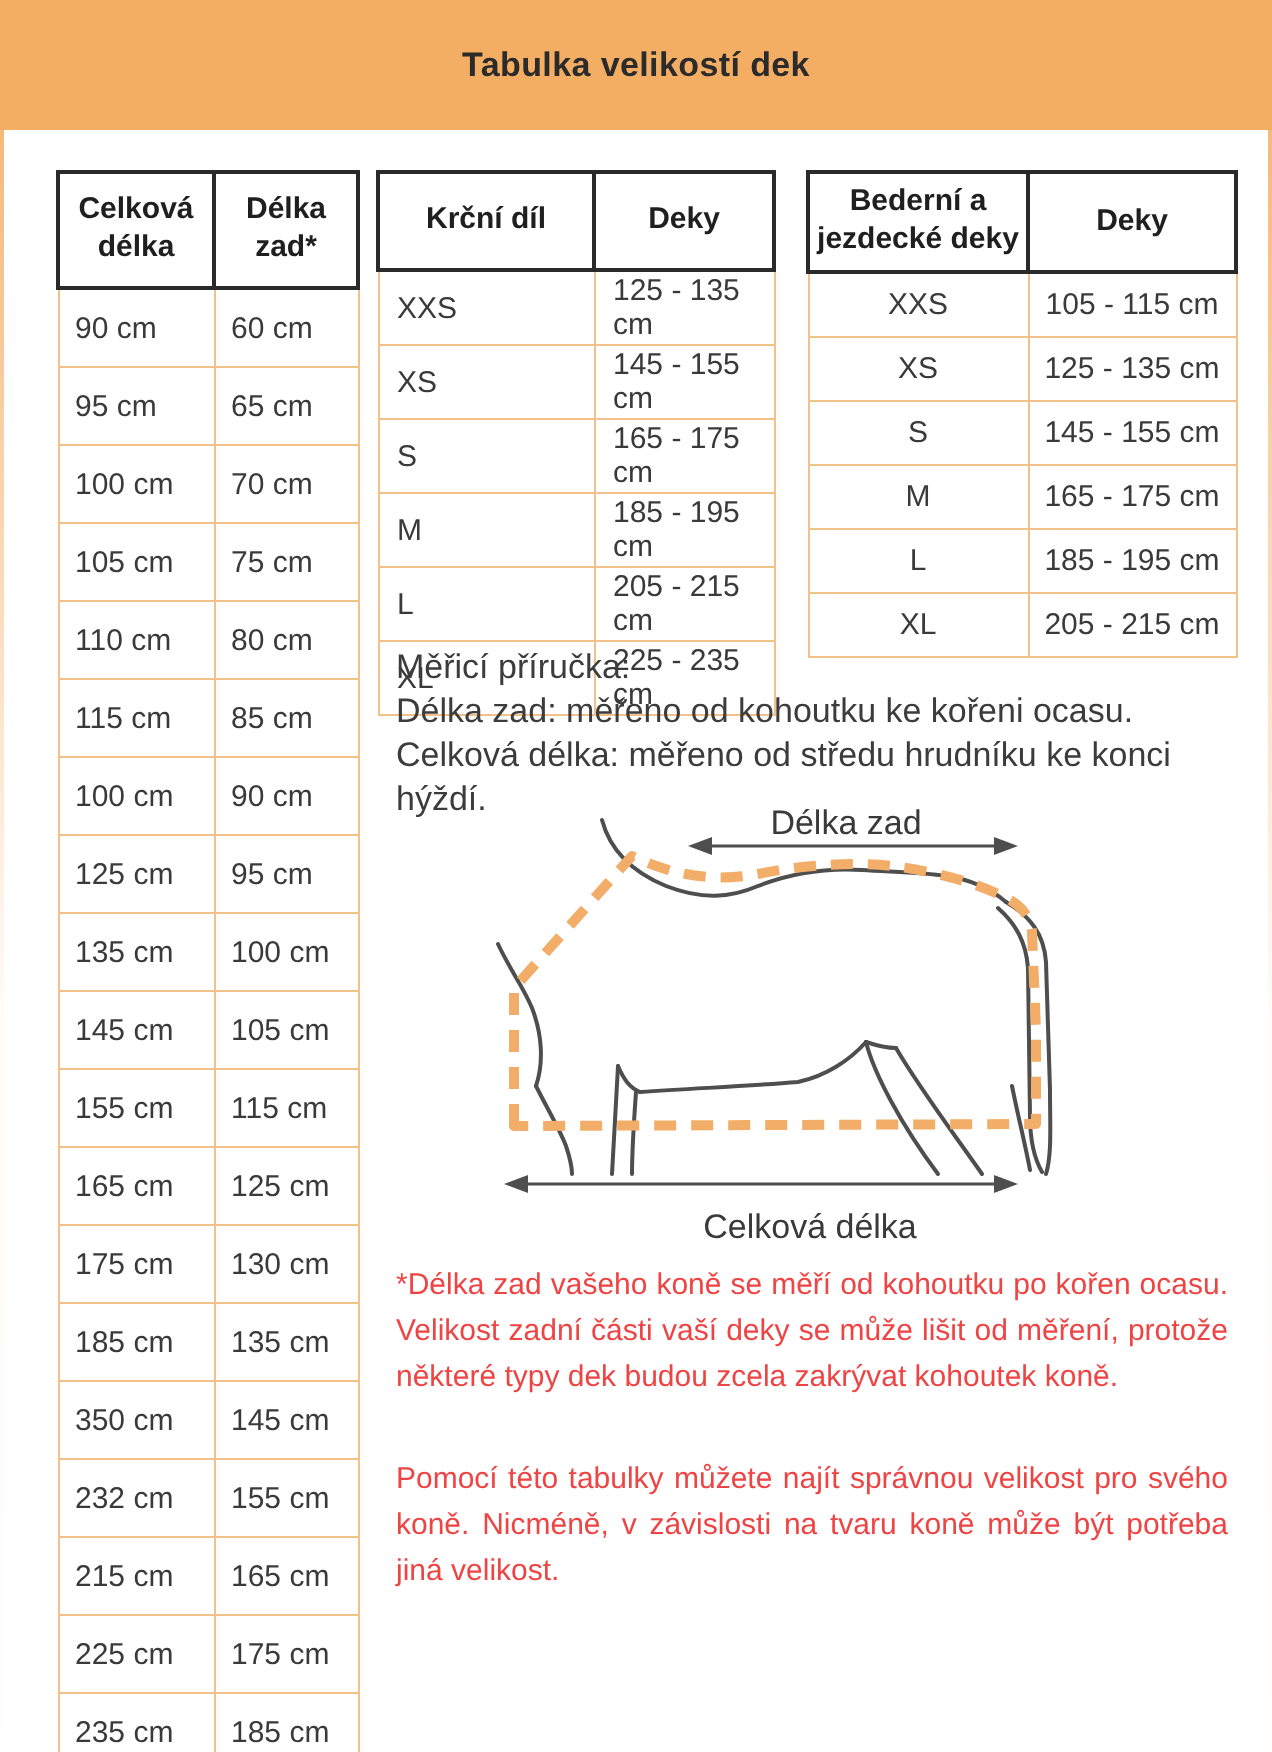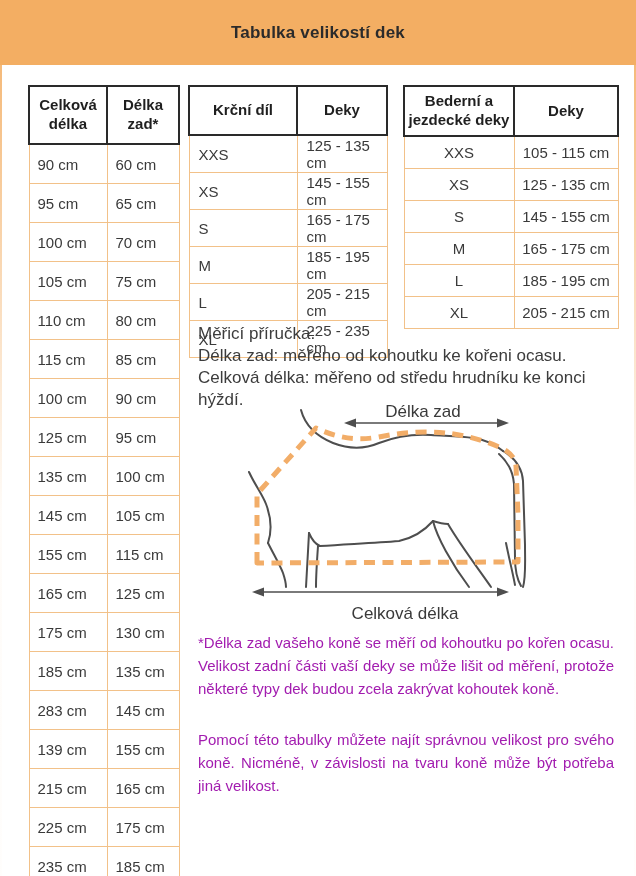--- a/index.html
+++ b/index.html
@@ -38,21 +38,21 @@
   .loin-tbl col.c1 { width:110px; } .loin-tbl col.c2 { width:104px; }
   .loin-tbl th { height:44px; }
   .loin-tbl td { height:29px; text-align:center; }
 
   .guide { position:absolute; left:198px; top:323px; width:432px; font-size:17px; line-height:22px; color:#3c3c3c; }
 
   .horse-svg { position:absolute; left:185px; top:395px; width:445px; height:235px; }
   .horse-svg text { font-family:"Liberation Sans","DejaVu Sans",sans-serif; }
 
   .note { position:absolute; left:198px; width:416px; margin:0; font-size:15px;
-          line-height:23px; text-align:justify; color:#a21caf; }
+          line-height:23px; text-align:justify; color:#ef4444; }
   .note1 { top:631px; }
   .note2 { top:728px; }
 </style>
 </head>
 <body>
 
 <div class="page">
 
   <header class="titlebar">
     <h1>Tabulka velikostí dek</h1>
@@ -122,25 +122,25 @@
         </tr>
         <tr>
           <td>175 cm</td>
           <td>130 cm</td>
         </tr>
         <tr>
           <td>185 cm</td>
           <td>135 cm</td>
         </tr>
         <tr>
-          <td>283 cm</td>
+          <td>350 cm</td>
           <td>145 cm</td>
         </tr>
         <tr>
-          <td>139 cm</td>
+          <td>232 cm</td>
           <td>155 cm</td>
         </tr>
         <tr>
           <td>215 cm</td>
           <td>165 cm</td>
         </tr>
         <tr>
           <td>225 cm</td>
           <td>175 cm</td>
         </tr>

